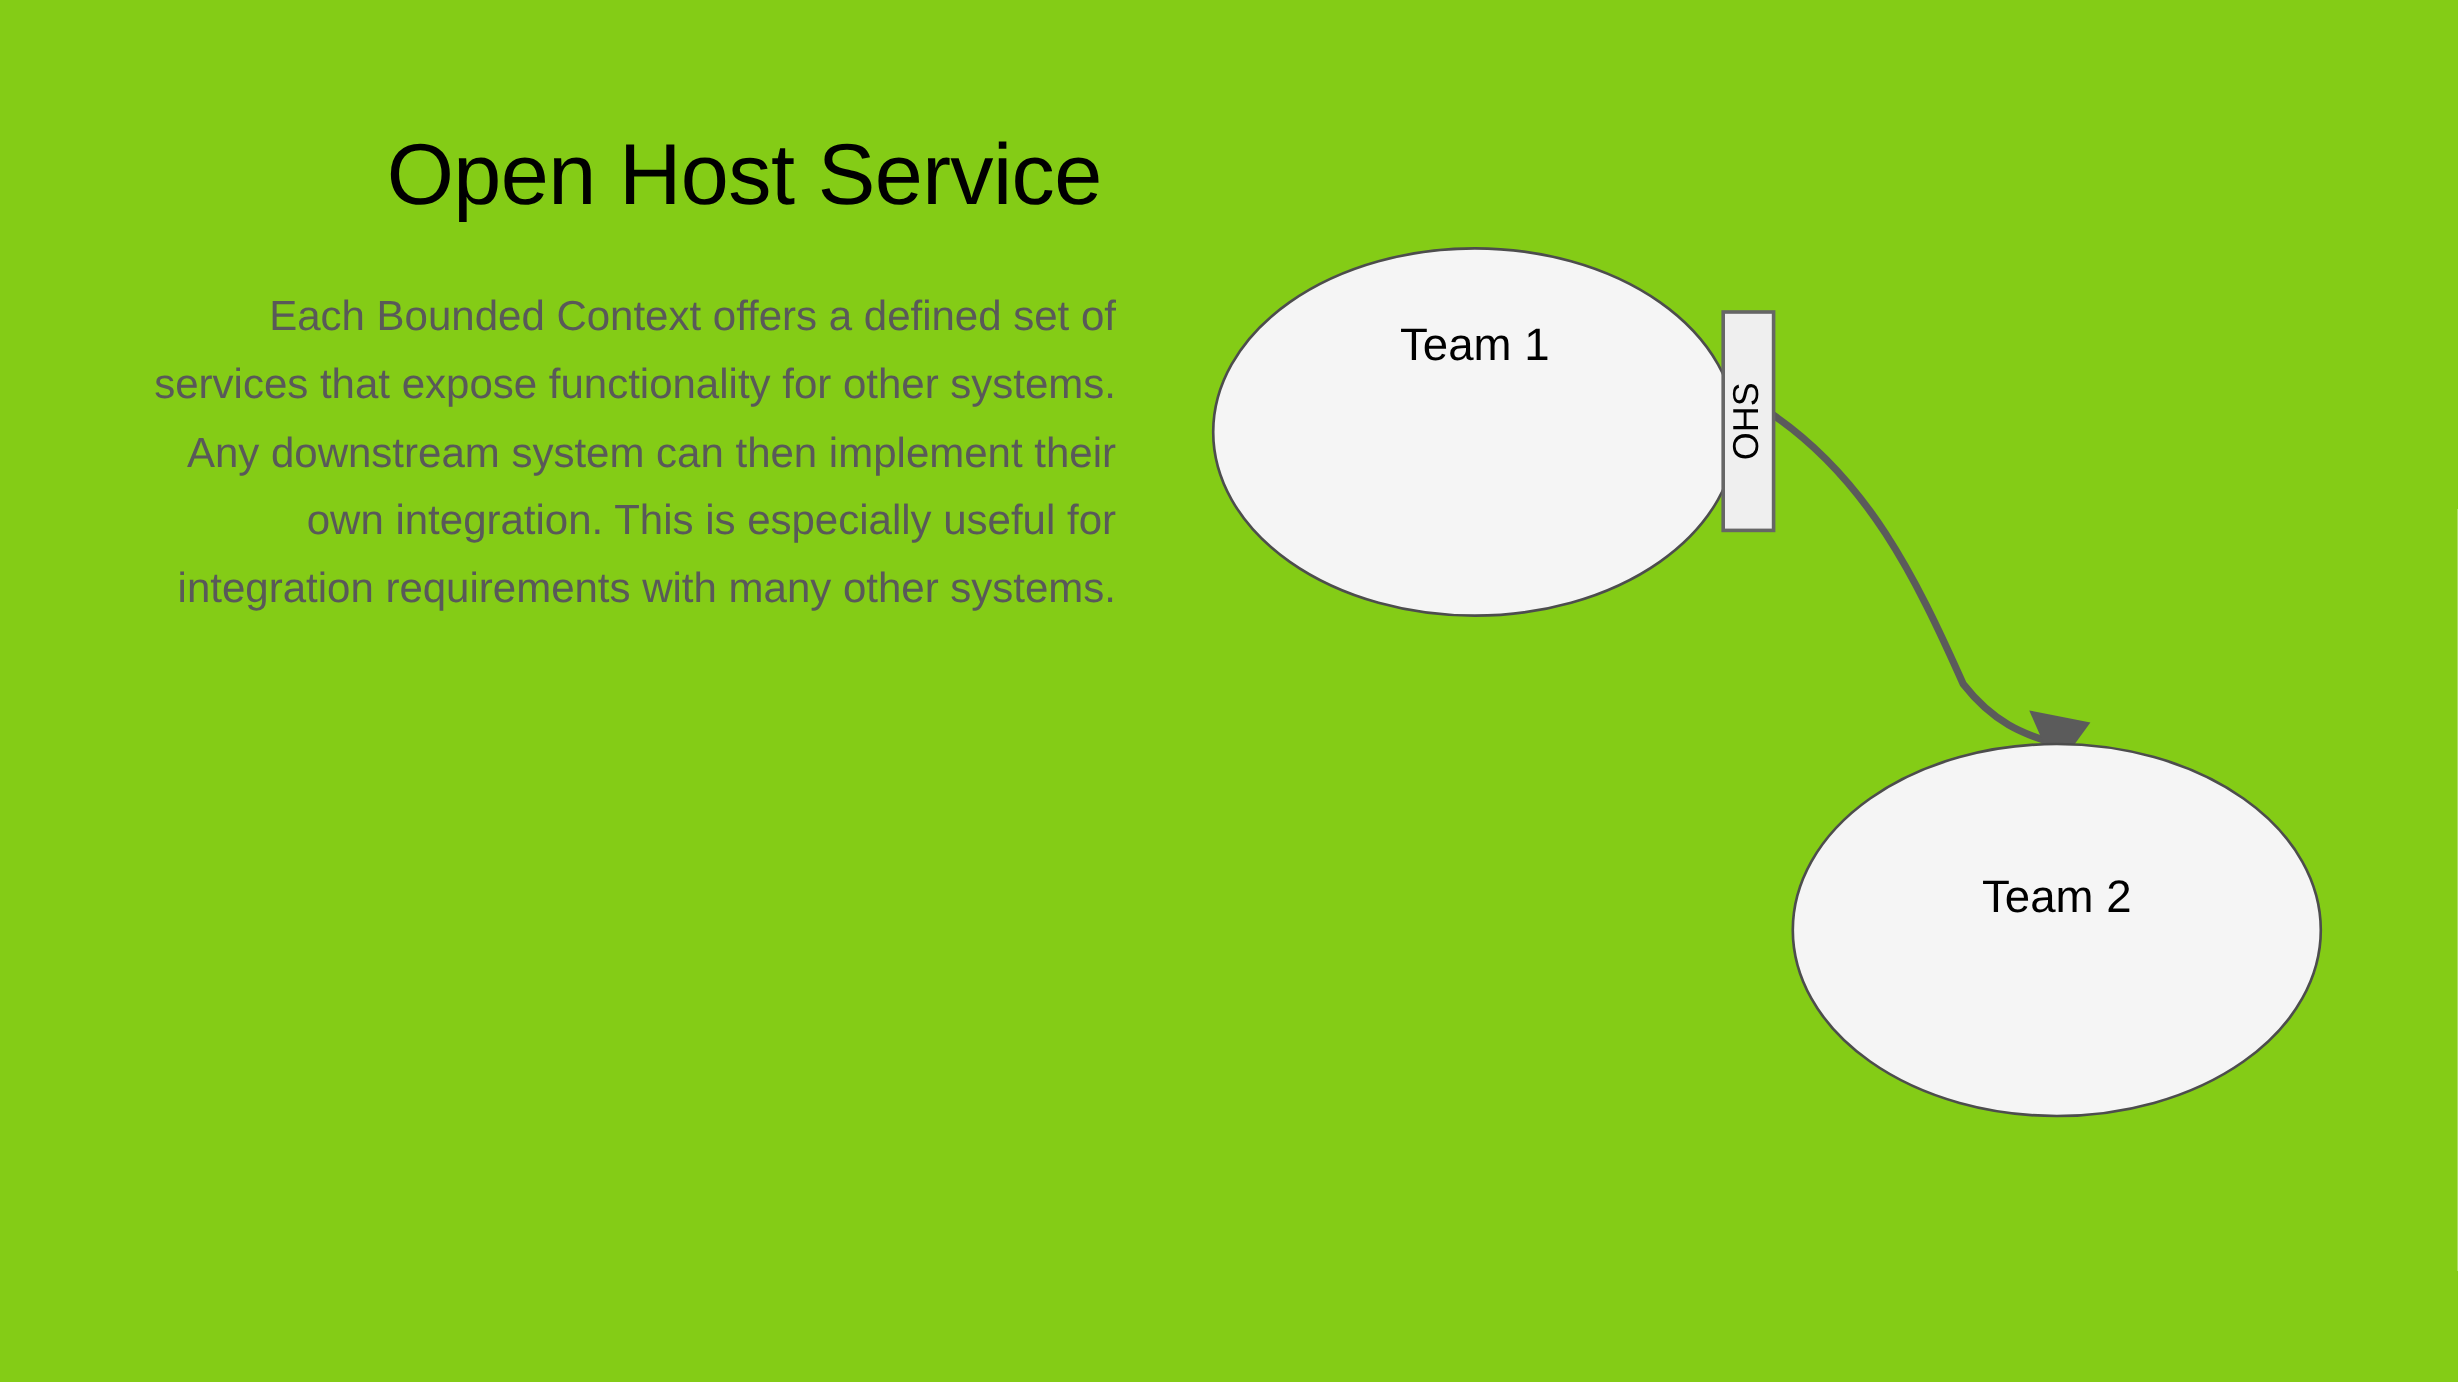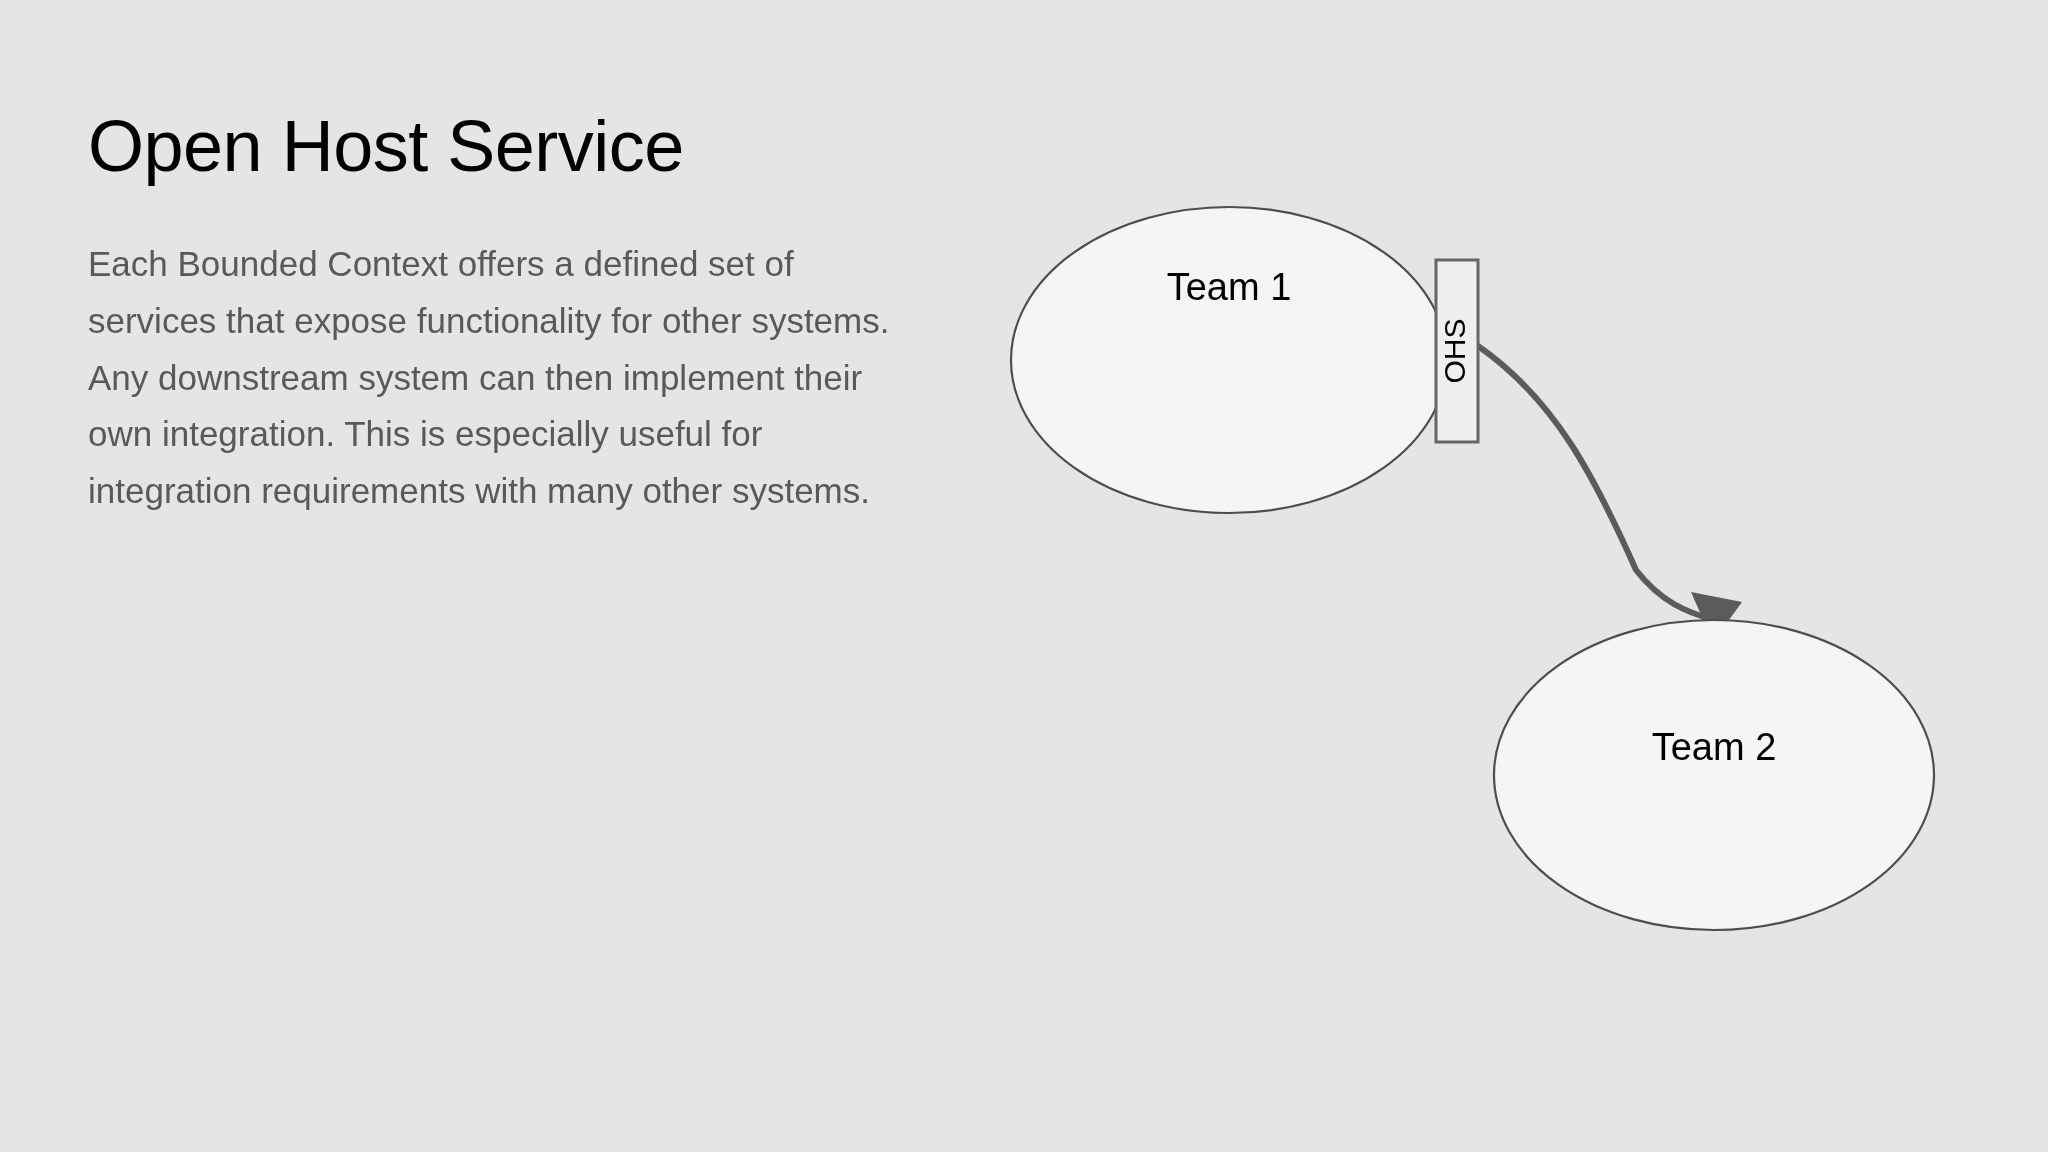--- a/index.html
+++ b/index.html
@@ -12,21 +12,22 @@
     height: 1152px;
     position: relative;
     overflow: hidden;
     font-family: "Liberation Sans", sans-serif;
     -webkit-font-smoothing: antialiased;
   }
 
   .slide {
     position: absolute;
     inset: 0;
-    background: #e5e5e5;
+    background: #84cc16;
+    text-align: right;
   }
 
   
   .text-col {
     position: absolute;
     left: 88px;
     top: 108px;
     width: 830px;
   }
 
@@ -35,21 +36,21 @@
     font-size: 72px;
     line-height: 1.06;
     font-weight: 400;
     color: #000000;
     letter-spacing: -0.5px;
     margin: 0;
     white-space: nowrap;
   }
 
   .slide-body {
-    margin: 0;
+    margin: 12px;
     margin-top: 52px;
     font-family: "Liberation Sans", sans-serif;
     font-size: 35px;
     line-height: 1.62;
     font-weight: 400;
     color: #595959;
     width: 830px;
   }
 
   

